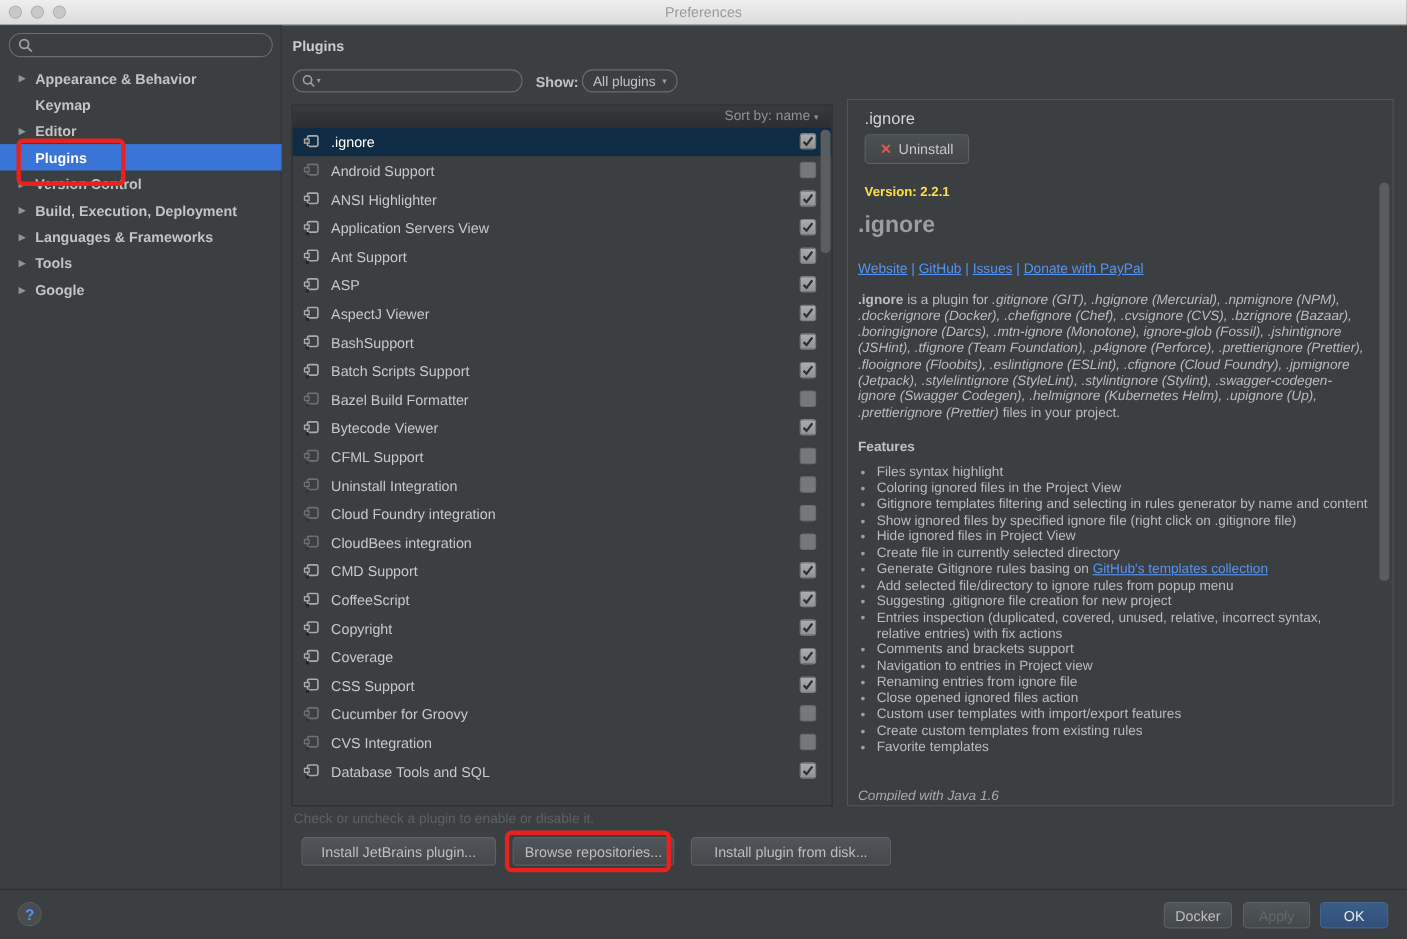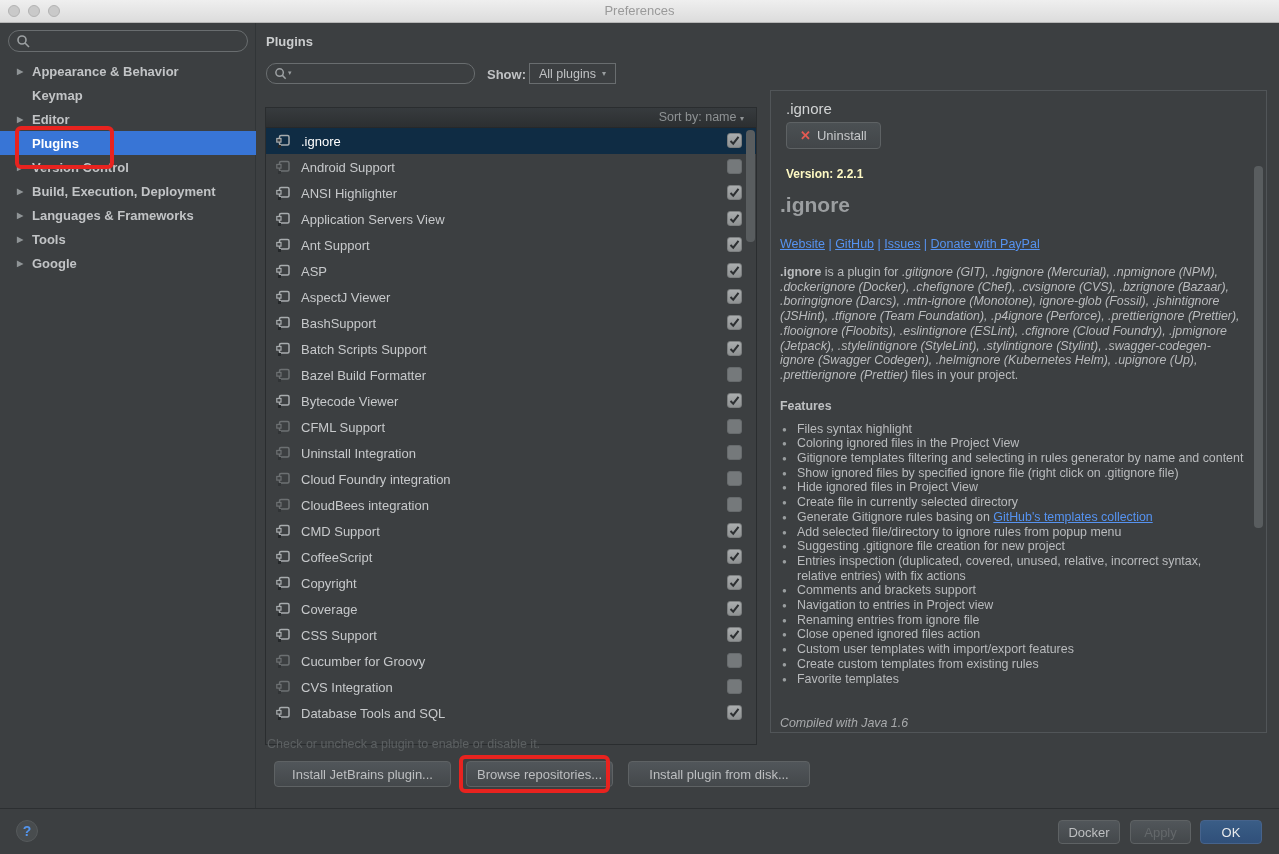--- a/index.html
+++ b/index.html
@@ -30,26 +30,26 @@
 
   
   .main { position:absolute; top:23px; left:257px; width:1022px; height:785px; }
   .main-title { position:absolute; left:9px; top:11px; font-size:13px; font-weight:bold; color:#cbcdce; }
   .list-search { position:absolute; left:9px; top:40px; width:209px; height:21px;
     border:1px solid #696d6f; border-radius:10px; }
   .list-search svg { position:absolute; left:7px; top:3px; }
   .list-search .caret { position:absolute; left:21px; top:5px; font-size:7px; color:#9a9ea0; }
   .show-label { position:absolute; left:230px; top:44px; font-size:13px; font-weight:bold; color:#c0c2c4; }
   .combo { position:absolute; left:272px; top:40px; height:21px; padding:0 9px;
-    border:1px solid #696d6f; border-radius:0; font-size:12.5px; color:#c0c2c4;
+    border:1px solid #696d6f; border-radius:10px; font-size:12.5px; color:#c0c2c4;
     display:flex; align-items:center; gap:6px; background:#3c3f41; }
   .combo .caret { font-size:8px; color:#9a9ea0; }
 
   
-  .list-panel { position:absolute; left:8px; top:84px; width:492px; height:638px;
+  .list-panel { position:absolute; left:8px; top:72px; width:492px; height:638px;
     border:1px solid #2a2d2f; background:#3c3f41; overflow:hidden; }
   .list-header { height:20px; background:linear-gradient(#373b3e,#2c2f31);
     border-bottom:1px solid #26282a; text-align:right; padding-right:12px;
     font-size:12.5px; color:#8e9294; line-height:19px; }
   .list-header .caret { font-size:8px; }
   .plugin-row { height:26px; display:flex; align-items:center; position:relative; }
   .plugin-row.selected { background:#0f2c44; }
   .plugin-icon { flex:0 0 16px; margin:0 10px 0 9px; height:16px; }
   .plugin-icon.dim { opacity:.45; }
   .plugin-name { font-size:13px; color:#c7c9cb; white-space:nowrap; }
@@ -71,21 +71,21 @@
   .btn-disk     { left:371px; width:182px; }
 
   
   .details { position:absolute; left:513px; top:67px; width:497px; height:643px;
     border:1px solid #50545700; border:1px solid #515558; background:#3c3f41; overflow:hidden; }
   .d-title { position:absolute; left:15px; top:9px; font-size:15px; color:#d2d4d5; }
   .uninstall-btn { position:absolute; left:15px; top:31px; height:27px; padding:0 13px;
     border:1px solid #5e6264; border-radius:4px; background:linear-gradient(#4b5053,#424649);
     color:#c6c8ca; font-size:13px; display:flex; align-items:center; gap:6px; }
   .uninstall-x { color:#e35a52; font-weight:bold; font-size:13px; }
-  .d-version { position:absolute; left:15px; top:76px; font-size:12px; font-weight:bold; color:#fef9c3; }
+  .d-version { position:absolute; left:15px; top:76px; font-size:12px; font-weight:bold; color:#fde047; }
   .d-scroll { position:absolute; left:9px; top:98px; right:22px; bottom:4px; overflow:hidden; }
   .d-heading { font-size:21px; font-weight:bold; color:#9b9ea0; margin:4px 0 20px 0; }
   .d-links { font-size:12.5px; margin-bottom:14px; }
   .dlink { color:#5693f1; text-decoration:underline; cursor:pointer; }
   .link-sep { color:#5693f1; }
   .d-desc { font-size:12.4px; line-height:14.7px; color:#b9bbbd; }
   .d-desc b { font-style:normal; }
   .d-desc i { font-style:italic; }
   .d-features-title { font-size:12.4px; font-weight:bold; color:#bfc1c3; margin-top:16px; }
   .features { list-style:none; margin-top:9px; }

